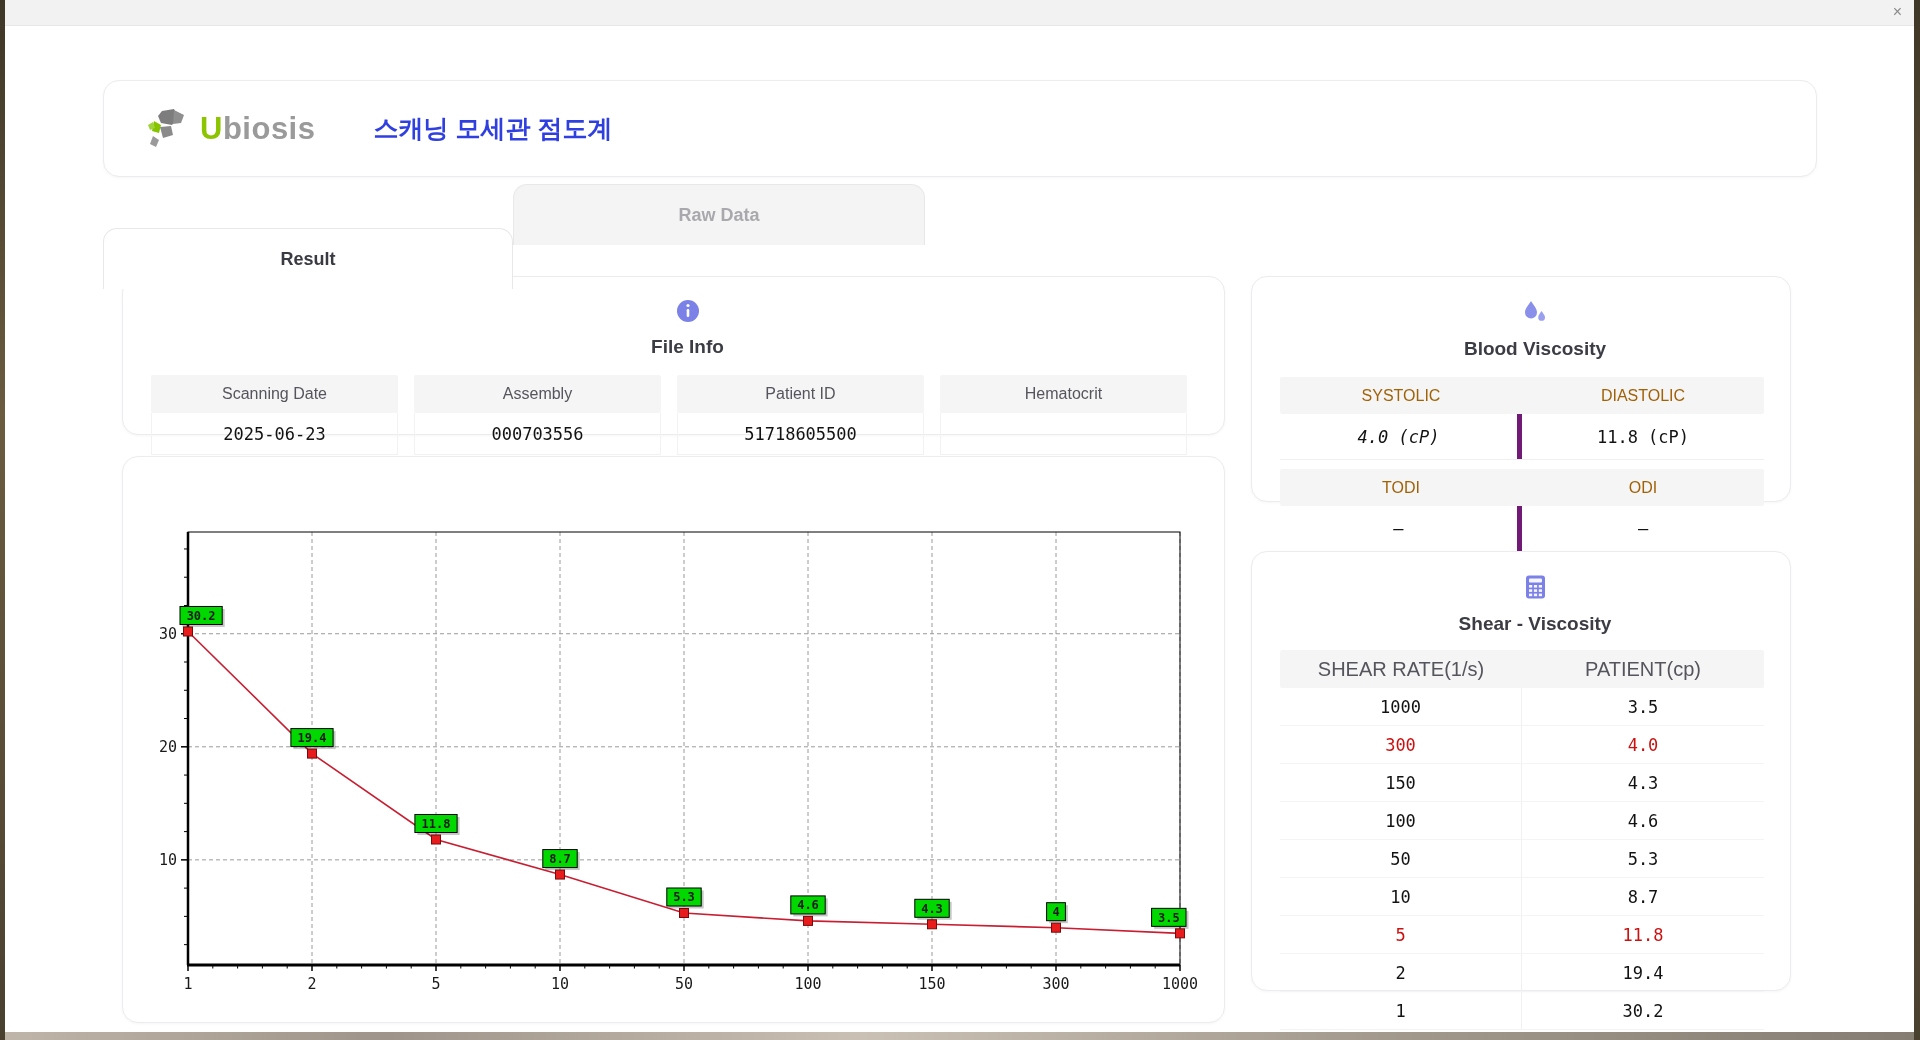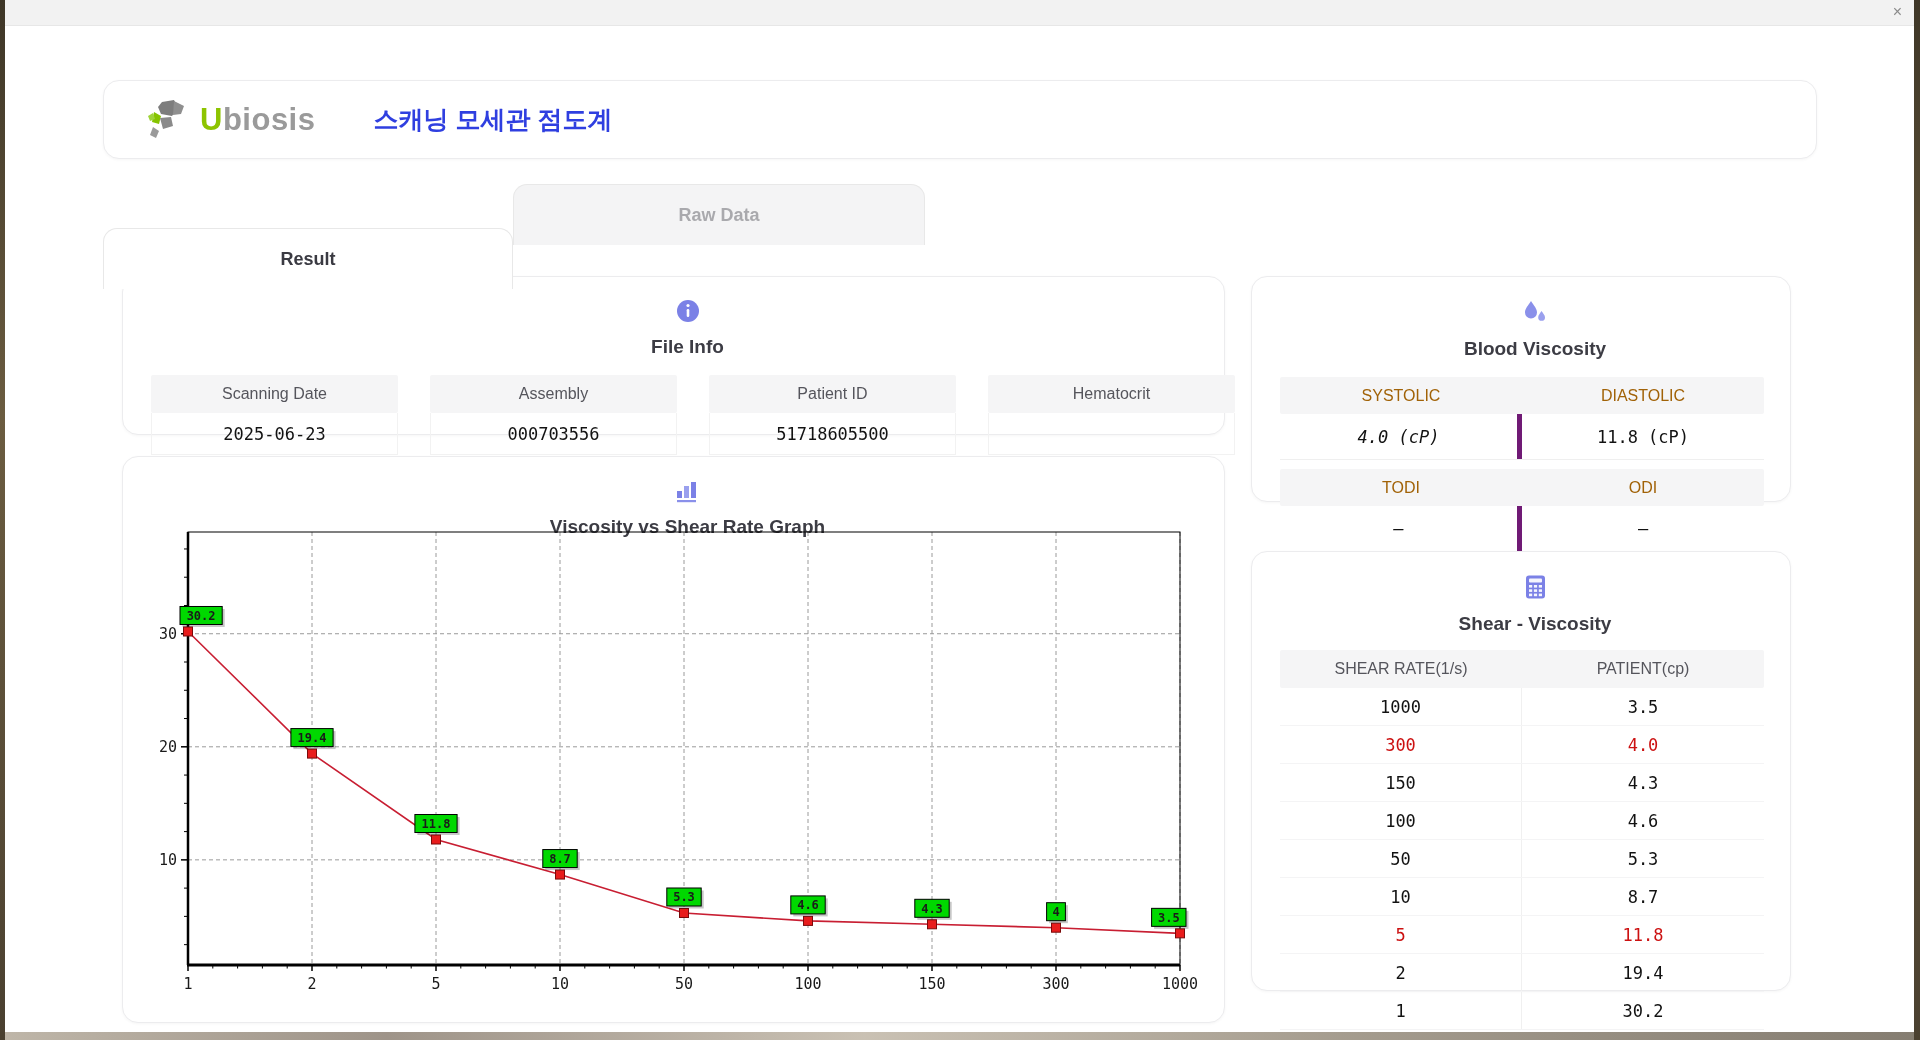--- a/index.html
+++ b/index.html
@@ -6,53 +6,53 @@
   body{width:1920px;height:1040px;overflow:hidden;font-family:"Liberation Sans",sans-serif;}
   #app{position:relative;width:1920px;height:1040px;background:#ffffff;}
   .edge{position:absolute;top:0;height:1040px;background:linear-gradient(180deg,#3e3627,#6b5c40 40%,#4a4030);}
   .edge.left{left:0;width:5px;}
   .edge.right{right:0;width:6px;}
   .topbar{position:absolute;left:5px;right:6px;top:0;height:25px;background:#f2f2f2;border-bottom:1px solid #e7e7e7;}
   .closebtn{position:absolute;right:12px;top:2px;font-size:16px;color:#8a8a8a;cursor:default;line-height:20px;}
   .bottombar{position:absolute;left:5px;right:6px;bottom:0;height:8px;background:linear-gradient(90deg,#b3a999,#8d8174 20%,#c0b6a6 45%,#958b7b 70%,#6f6658);opacity:.85;}
   .card{position:absolute;background:#fff;border:1px solid #ececee;border-radius:16px;box-shadow:0 1px 3px rgba(0,0,0,.04);box-sizing:border-box;}
   
-  #header-card{left:103px;top:80px;width:1714px;height:79px;display:flex;align-items:center;padding-left:40px;}
+  #header-card{left:103px;top:80px;width:1714px;height:97px;display:flex;align-items:center;padding-left:40px;}
   .logo{display:flex;align-items:center;gap:6px;}
   .logo-text{font-size:31px;font-weight:bold;letter-spacing:.5px;}
   .logo-u{color:#8dc400;}
   .logo-rest{color:#9a9a9a;font-weight:600;}
   .app-title{color:#2f3fe0;font-size:25px;font-weight:bold;margin-left:58px;}
   
   .tab{position:absolute;top:184px;height:61px;border-radius:14px 14px 0 0;display:flex;align-items:center;justify-content:center;font-size:18px;box-sizing:border-box;cursor:pointer;}
   #tab-result{left:103px;width:410px;background:#fff;border:1px solid #e8e8e8;border-bottom:none;color:#3a3a42;font-weight:bold;z-index:2;margin-top:44px;}
   #tab-rawdata{left:513px;width:412px;background:#f4f4f5;border:1px solid #e8e8e8;border-bottom:none;color:#a9a9ad;font-weight:600;}
   
   .section-title{display:flex;align-items:center;gap:13px;font-size:19px;font-weight:bold;color:#3c3c44;flex-direction:column;}
   
   #file-info-card{left:122px;top:276px;width:1103px;height:159px;padding:22px 0 0 28px;}
-  #file-info-grid{margin-top:17px;display:grid;grid-template-columns:repeat(4,247px);column-gap:32px;}
+  #file-info-grid{margin-top:17px;display:grid;grid-template-columns:repeat(4,247px);column-gap:16px;}
   .fi-col .fi-label{background:#f5f5f6;height:38px;line-height:38px;text-align:center;color:#55555c;font-size:16px;border-radius:2px;}
   .fi-col .fi-value{height:42px;display:flex;align-items:center;justify-content:center;font-size:17px;color:#121212;font-family:"DejaVu Sans Mono",monospace;border:1px solid #f2f2f2;border-top:none;box-sizing:border-box;}
   
   #graph-card{left:122px;top:456px;width:1103px;height:567px;padding:22px 0 0 28px;}
   #chart-svg{position:absolute;left:22px;top:58px;}
   
   #bv-card{left:1251px;top:276px;width:540px;height:226px;padding:22px 0 0 28px;}
   .mini-table{width:484px;margin-top:17px;}
   .mt-head{display:grid;grid-template-columns:242px 242px;background:#f5f5f6;border-radius:2px;}
   .mt-head div{height:37px;line-height:37px;text-align:center;color:#a16207;font-size:16px;}
   .mt-vals{display:grid;grid-template-columns:242px 242px;border-bottom:1px solid #efefef;}
   .mt-vals div{height:45px;display:flex;align-items:center;justify-content:center;font-size:17px;color:#121212;font-family:"DejaVu Sans Mono",monospace;}
   .mt-vals div:first-child{border-right:5px solid #701a75;font-style:italic;}
   .mt-gap{height:9px;}
   #shear-card{left:1251px;top:551px;width:540px;height:440px;padding:22px 0 0 28px;}
   #shear-table{width:484px;margin-top:15px;}
   .sh-head{display:grid;grid-template-columns:242px 242px;background:#f5f5f6;border-radius:2px;}
-  .sh-head div{height:38px;line-height:38px;text-align:center;color:#55555c;font-size:16px;}
+  .sh-head div{height:38px;line-height:38px;text-align:center;color:#55555c;font-size:20px;}
   .sh-row{display:grid;grid-template-columns:242px 242px;border-bottom:1px solid #f4f4f5;}
   .sh-row div{height:37px;display:flex;align-items:center;justify-content:center;font-size:17px;color:#121212;font-family:"DejaVu Sans Mono",monospace;}
   .sh-row div:first-child{border-right:1px solid #f0f0f0;}
   .sh-row.hl div{color:#cc1111;}
   .icon{flex:0 0 auto;display:inline-flex;}
 </style>
 </head>
 <body>
 
 <div id="app">
@@ -108,31 +108,20 @@
           <div class="fi-value">51718605500</div>
         </div>
         <div class="fi-col">
           <div class="fi-label">Hematocrit</div>
           <div class="fi-value"></div>
         </div>
       </div>
   </div>
 
   <div class="card" id="graph-card">
-    <div class="section-title">
-      <span class="icon">
-        <svg width="25" height="24" viewBox="0 0 25 24">
-          <rect x="2" y="12" width="5" height="7" fill="#7b81e6"></rect>
-          <rect x="9" y="7" width="5" height="12" fill="#9aa0ee"></rect>
-          <rect x="16" y="3" width="5" height="16" fill="#7b81e6"></rect>
-          <rect x="2" y="21" width="19" height="2.2" fill="#8a90ea"></rect>
-        </svg>
-      </span>
-      <span>Viscosity vs Shear Rate Graph</span>
-    </div>
     <svg id="chart-svg" width="1060" height="485">
         <line x1="43" y1="17" x2="43" y2="450" stroke="#9a9a9a" stroke-width="1" stroke-dasharray="4 3"></line>
         <line x1="167" y1="17" x2="167" y2="450" stroke="#9a9a9a" stroke-width="1" stroke-dasharray="4 3"></line>
         <line x1="291" y1="17" x2="291" y2="450" stroke="#9a9a9a" stroke-width="1" stroke-dasharray="4 3"></line>
         <line x1="415" y1="17" x2="415" y2="450" stroke="#9a9a9a" stroke-width="1" stroke-dasharray="4 3"></line>
         <line x1="539" y1="17" x2="539" y2="450" stroke="#9a9a9a" stroke-width="1" stroke-dasharray="4 3"></line>
         <line x1="663" y1="17" x2="663" y2="450" stroke="#9a9a9a" stroke-width="1" stroke-dasharray="4 3"></line>
         <line x1="787" y1="17" x2="787" y2="450" stroke="#9a9a9a" stroke-width="1" stroke-dasharray="4 3"></line>
         <line x1="911" y1="17" x2="911" y2="450" stroke="#9a9a9a" stroke-width="1" stroke-dasharray="4 3"></line>
         <line x1="1035" y1="17" x2="1035" y2="450" stroke="#9a9a9a" stroke-width="1" stroke-dasharray="4 3"></line>

